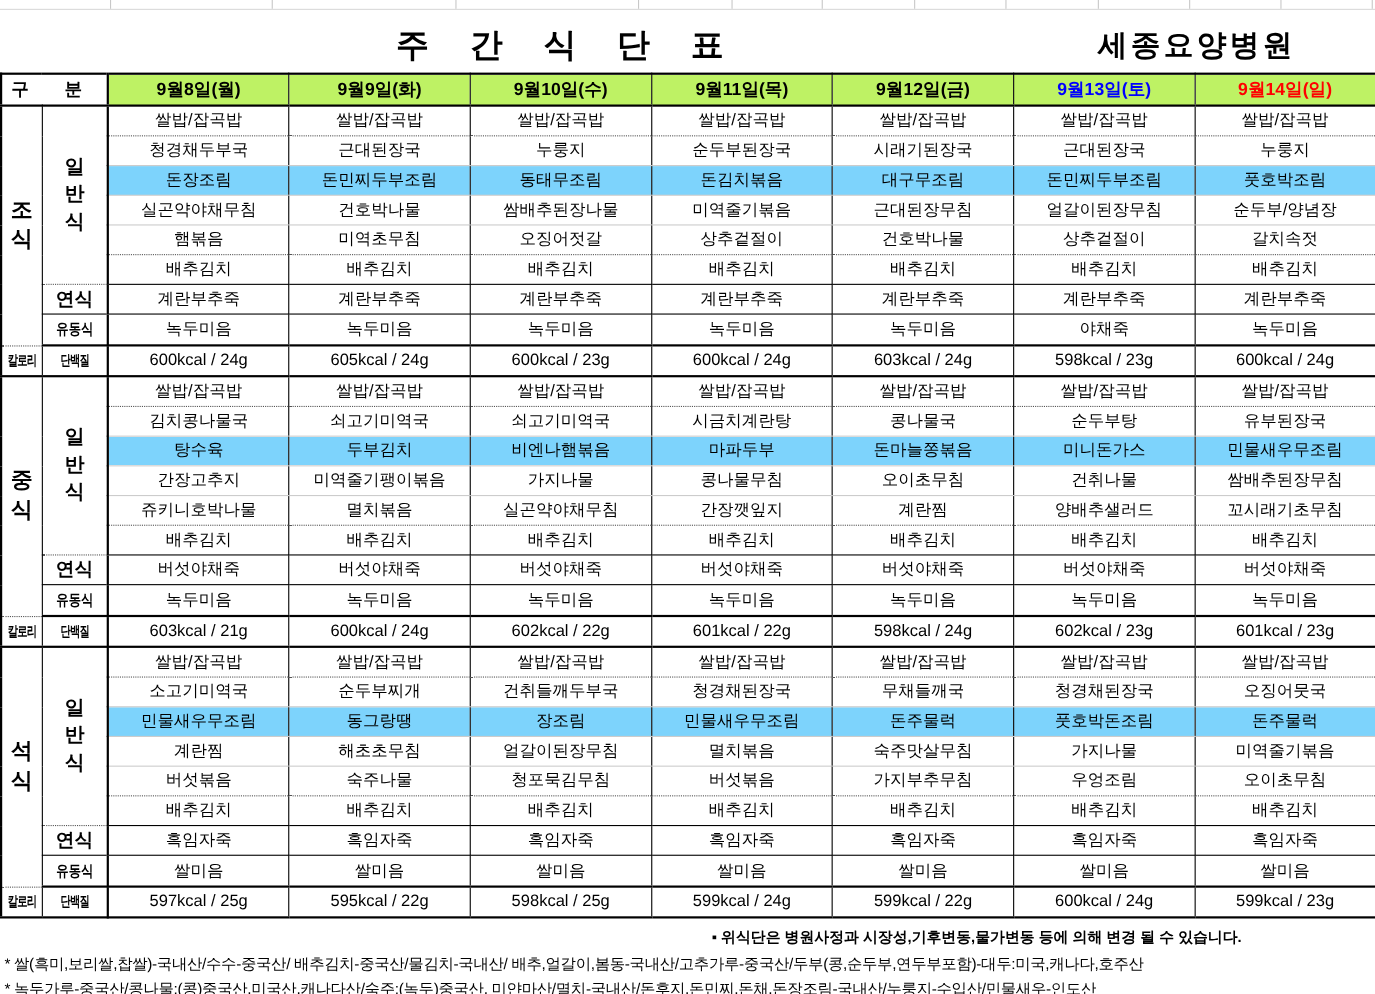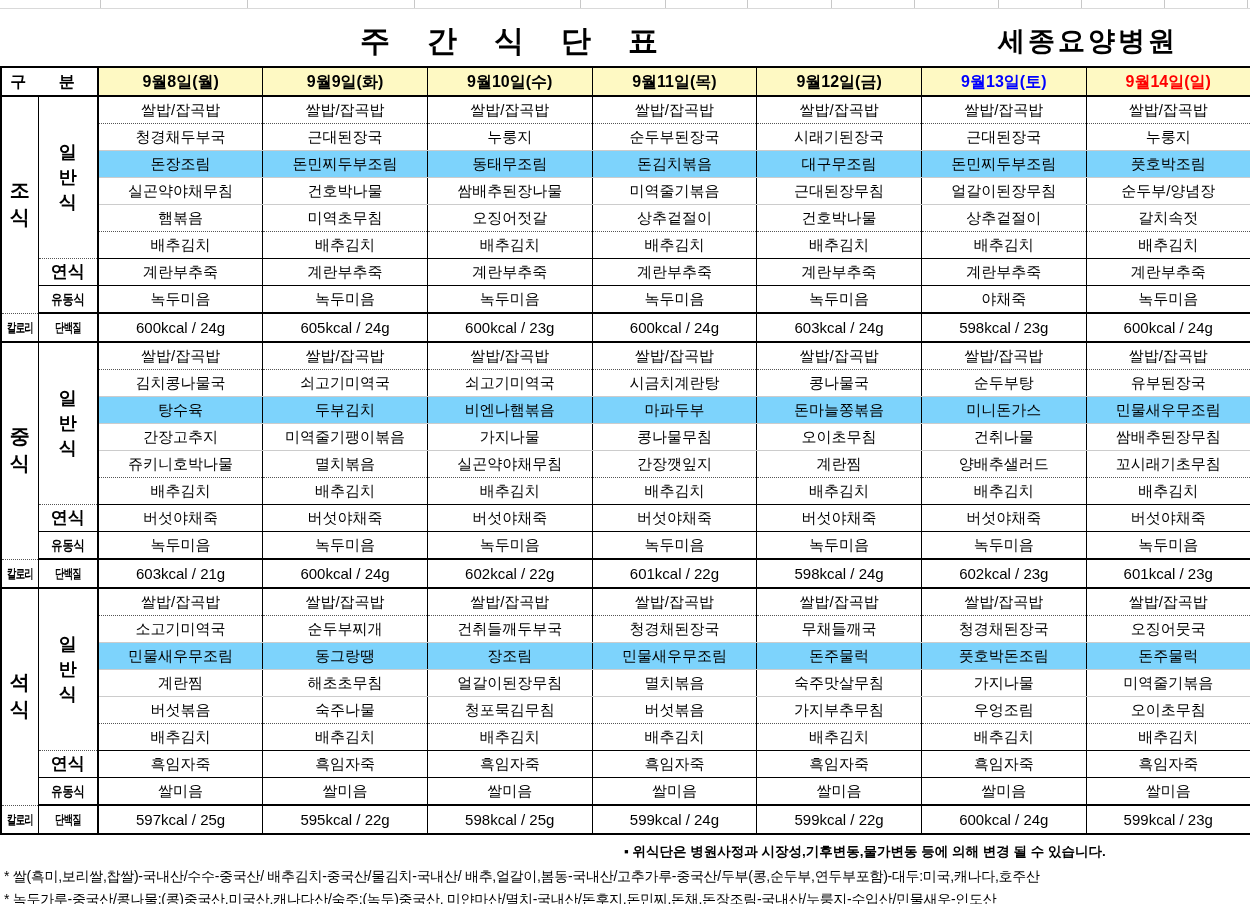--- a/index.html
+++ b/index.html
@@ -9,21 +9,21 @@
         box-shadow:147px 0 #c8c8c8,314px 0 #c8c8c8,480px 0 #c8c8c8,565px 0 #c8c8c8,647px 0 #c8c8c8,
                    731px 0 #c8c8c8,814px 0 #c8c8c8,898px 0 #c8c8c8,981px 0 #c8c8c8,1064px 0 #c8c8c8,1147px 0 #c8c8c8;}
   .masthead{position:relative;height:57px;}
   .title{position:absolute;left:360px;top:12px;font-size:30px;font-weight:bold;letter-spacing:37px;white-space:nowrap;}
   .hospital{position:absolute;left:998px;top:14px;font-size:27px;font-weight:bold;letter-spacing:3px;white-space:nowrap;}
 
   table{border-collapse:collapse;table-layout:fixed;width:1250px;border:2px solid #000;}
   col.c1{width:37px}col.c2{width:60px}col.cd{width:164.7px}
   td{padding:0;margin:0;text-align:center;vertical-align:middle;height:26px;line-height:26px;
      font-size:15px;overflow:hidden;white-space:nowrap;border-left:1px solid #000;border-right:1px solid #000;}
-  tr.hdr td{background:#fef9c3;font-weight:bold;font-size:16px;height:27px;border-bottom:2px solid #000;}
+  tr.hdr td{background:#bef264;font-weight:bold;font-size:16px;height:27px;border-bottom:2px solid #000;}
   tr.hdr td.corner{background:#fff;letter-spacing:14px;}
   td.sat{color:#0000FF;} td.sun{color:#FF0000;}
 
   tr.rf0 td{border-bottom:1px dotted #555;}
   tr.rf1 td,tr.rf2 td,tr.rf3 td{border-bottom:1px solid #cccccc;}
   tr.rf4 td{border-bottom:1px dotted #555;}
   tr.rf5 td{border-bottom:1px solid #000;text-align:center;}
   tr.rsoft td{border-bottom:1px solid #000;}
   tr.rliq td{border-bottom:2px solid #000;}
   tr.rcal td{border-bottom:2px solid #000;}
@@ -37,21 +37,21 @@
   td.soft-lbl{font-weight:bold;font-size:17px;border-right:2px solid #000;}
   td.liq-lbl,td.kcal-lbl,td.prot-lbl{border-right:2px solid #000;}
   td.kcal-lbl{border-right:1px solid #000;}
   td.liq-lbl span,td.kcal-lbl span,td.prot-lbl span{display:inline-block;font-weight:bold;transform-origin:center;}
   td.liq-lbl span{font-size:14px;transform:scaleX(0.8);}
   td.kcal-lbl span,td.prot-lbl span{font-size:13px;letter-spacing:-1px;transform:scaleX(0.72);}
 
   .fnotes{position:relative;margin-top:5px;}
   .fbold{position:relative;height:25px;font-weight:bold;font-size:13.5px;}
   .fb-left{position:absolute;left:8px;top:3px;white-space:nowrap;}
-  .fb-right{position:absolute;left:624px;top:3px;white-space:nowrap;}
+  .fb-right{position:absolute;left:647px;top:3px;white-space:nowrap;}
   .fline{font-size:14px;line-height:23px;margin-left:4px;letter-spacing:-0.3px;white-space:nowrap;}
 </style>
 </head>
 <body>
 
 <div class="topstrip">
     <div class="tick"></div>
   </div>
 
 <div class="masthead">

